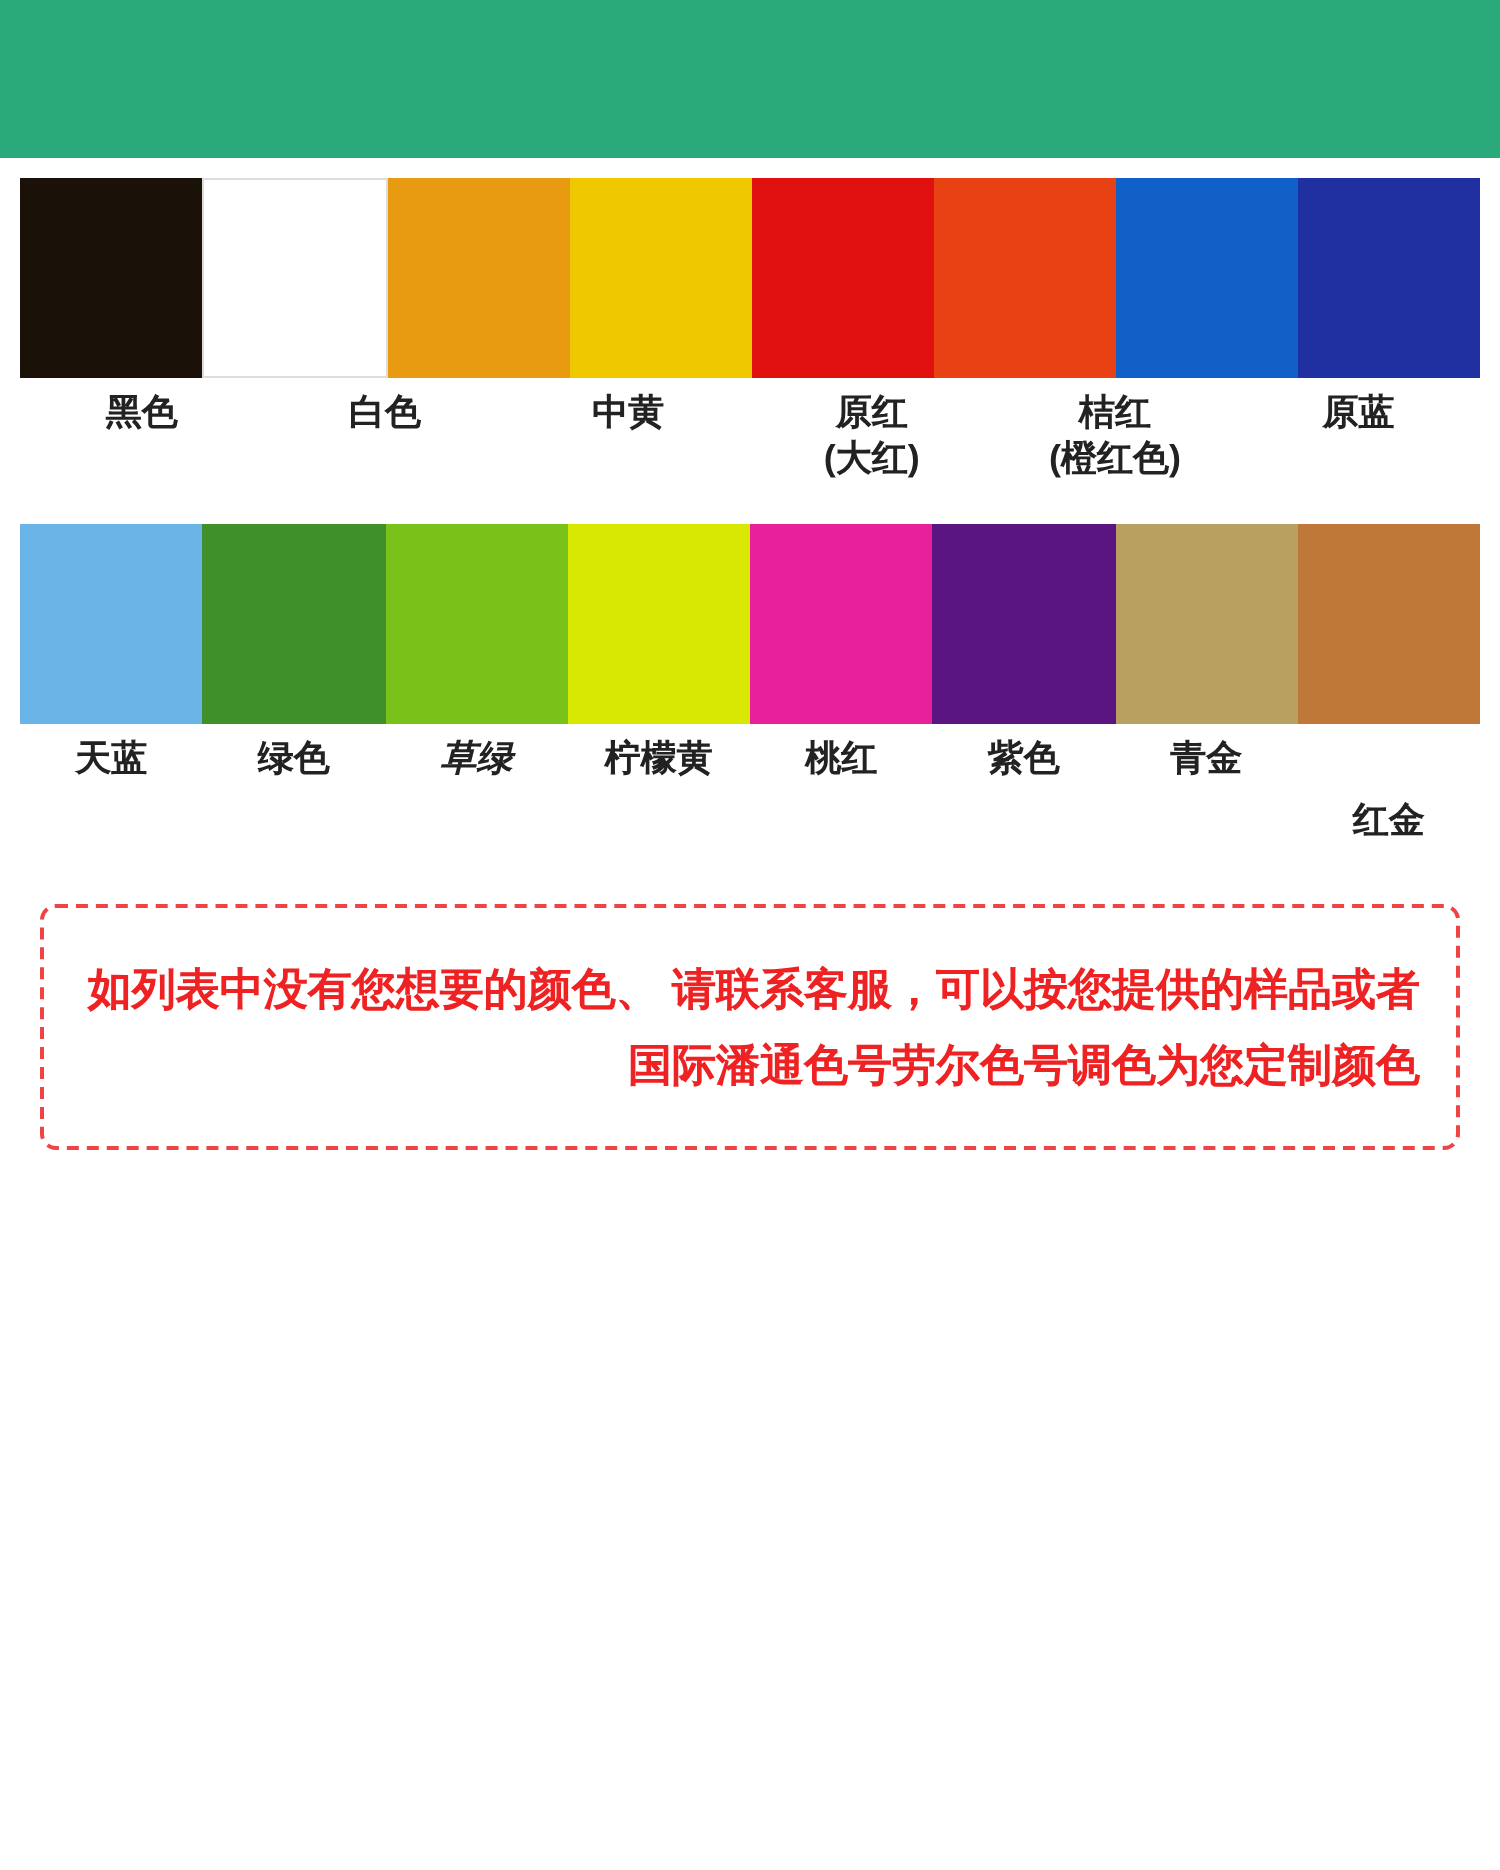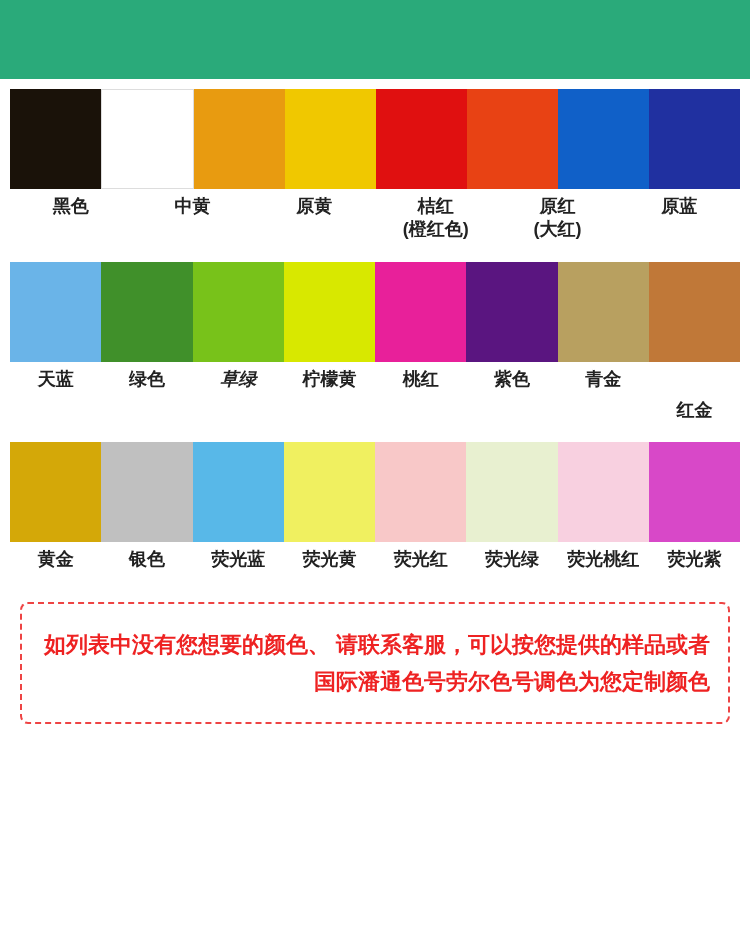--- a/index.html
+++ b/index.html
@@ -98,26 +98,26 @@
         <div class="color-swatch" style="background: rgb(255, 255, 255); border: 1px solid rgb(221, 221, 221);"></div>
         <div class="color-swatch" style="background: rgb(232, 155, 16);"></div>
         <div class="color-swatch" style="background: rgb(240, 200, 0);"></div>
         <div class="color-swatch" style="background: rgb(224, 16, 16);"></div>
         <div class="color-swatch" style="background: rgb(232, 66, 20);"></div>
         <div class="color-swatch" style="background: rgb(16, 96, 200);"></div>
         <div class="color-swatch" style="background: rgb(32, 48, 160);"></div>
       </div>
     <div class="label-row" id="labels0">
         <div class="label-cell" style="white-space: pre-line;">黑色</div>
+        <div class="label-cell" style="white-space: pre-line;">白色</div>
         <div class="label-cell" style="white-space: pre-line;">中黄</div>
-        <div class="label-cell" style="white-space: pre-line;">原黄</div>
+        <div class="label-cell" style="white-space: pre-line;">原红
+(大红)</div>
         <div class="label-cell" style="white-space: pre-line;">桔红
 (橙红色)</div>
-        <div class="label-cell" style="white-space: pre-line;">原红
-(大红)</div>
         <div class="label-cell" style="white-space: pre-line;">原蓝</div>
       </div>
   </div>
 
   <div class="color-section">
     <div class="color-row" id="row1">
         <div class="color-swatch" style="background: rgb(106, 180, 232);"></div>
         <div class="color-swatch" style="background: rgb(64, 144, 42);"></div>
         <div class="color-swatch" style="background: rgb(120, 194, 26);"></div>
         <div class="color-swatch" style="background: rgb(216, 232, 0);"></div>
@@ -131,42 +131,20 @@
         <div class="label-cell" style="white-space: pre-line;">绿色</div>
         <div class="label-cell" style="white-space: pre-line; font-style: italic;">草绿</div>
         <div class="label-cell" style="white-space: pre-line;">柠檬黄</div>
         <div class="label-cell" style="white-space: pre-line;">桃红</div>
         <div class="label-cell" style="white-space: pre-line;">紫色</div>
         <div class="label-cell" style="white-space: pre-line;">青金</div>
         <div class="label-cell" style="white-space: pre-line; margin-top: 31px;">红金</div>
       </div>
   </div>
 
-  <div class="color-section">
-    <div class="color-row" id="row2">
-        <div class="color-swatch" style="background: rgb(212, 168, 8);"></div>
-        <div class="color-swatch" style="background: rgb(192, 192, 192);"></div>
-        <div class="color-swatch" style="background: rgb(88, 184, 232);"></div>
-        <div class="color-swatch" style="background: rgb(240, 240, 96);"></div>
-        <div class="color-swatch" style="background: rgb(248, 200, 200);"></div>
-        <div class="color-swatch" style="background: rgb(232, 240, 208);"></div>
-        <div class="color-swatch" style="background: rgb(248, 208, 224);"></div>
-        <div class="color-swatch" style="background: rgb(216, 72, 200);"></div>
-      </div>
-    <div class="label-row" id="labels2">
-        <div class="label-cell" style="white-space: pre-line;">黄金</div>
-        <div class="label-cell" style="white-space: pre-line;">银色</div>
-        <div class="label-cell" style="white-space: pre-line;">荧光蓝</div>
-        <div class="label-cell" style="white-space: pre-line;">荧光黄</div>
-        <div class="label-cell" style="white-space: pre-line;">荧光红</div>
-        <div class="label-cell" style="white-space: pre-line;">荧光绿</div>
-        <div class="label-cell" style="white-space: pre-line;">荧光桃红</div>
-        <div class="label-cell" style="white-space: pre-line;">荧光紫</div>
-      </div>
-  </div>
 
   <div class="notice-box">
     <div class="notice-text" id="notice-text">如列表中没有您想要的颜色、
 请联系客服，可以按您提供的样品或者
 国际潘通色号劳尔色号调色为您定制颜色</div>
   </div>
 
 </div>
 
 </body></html>

